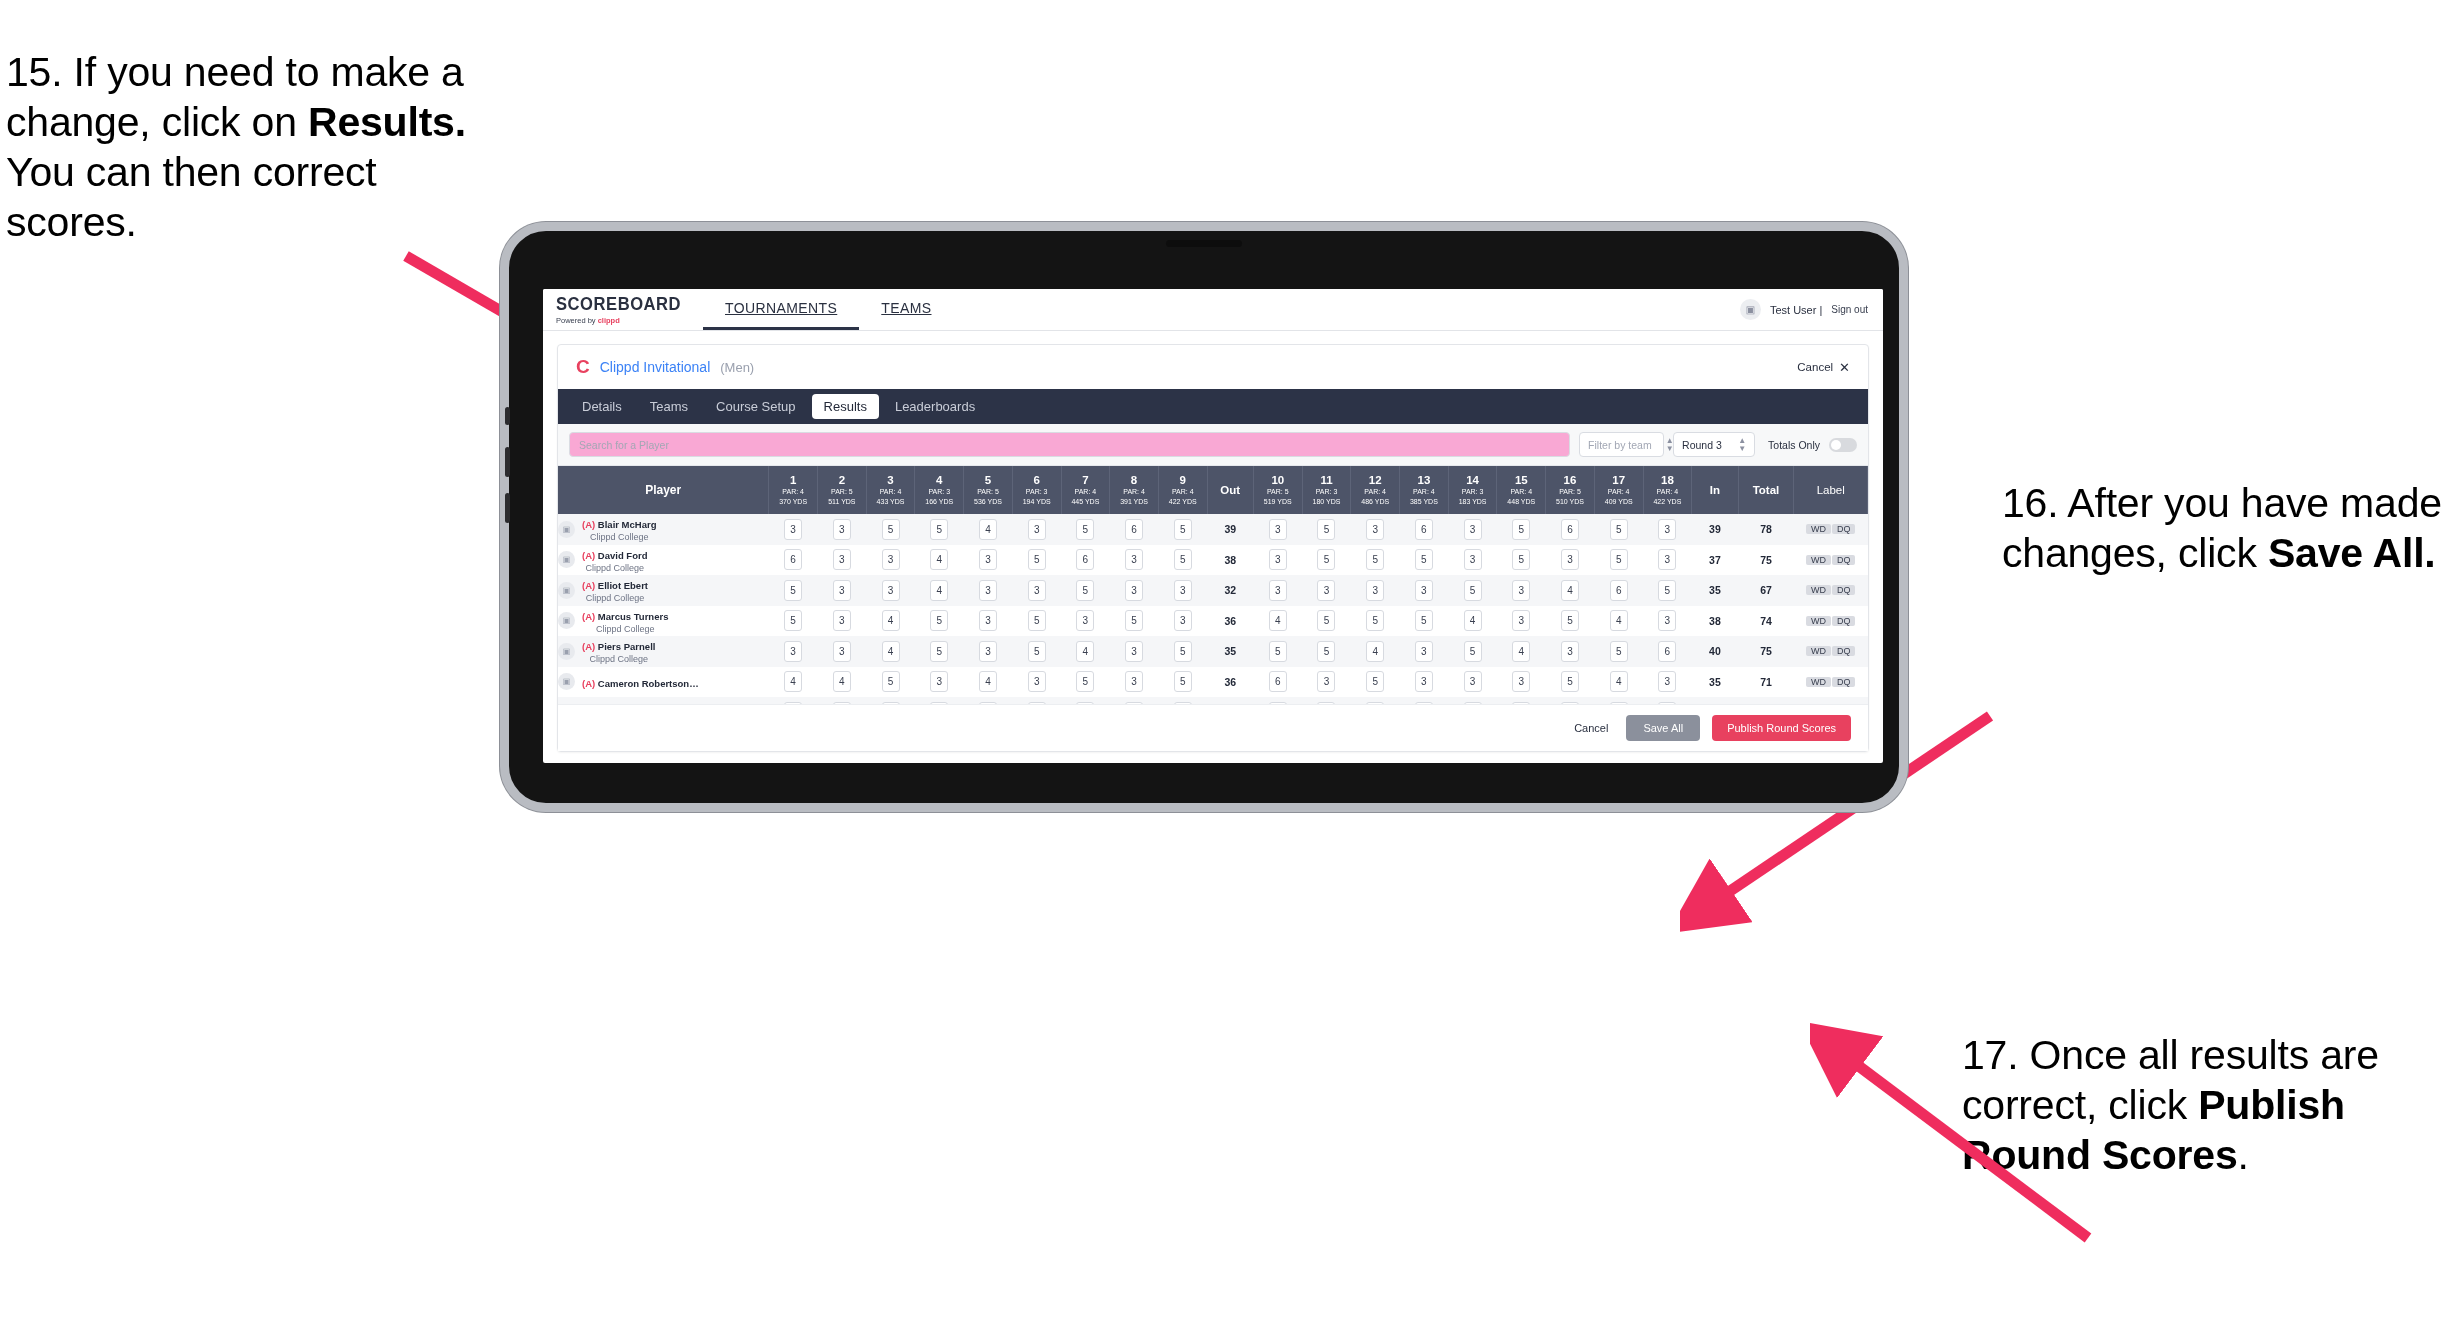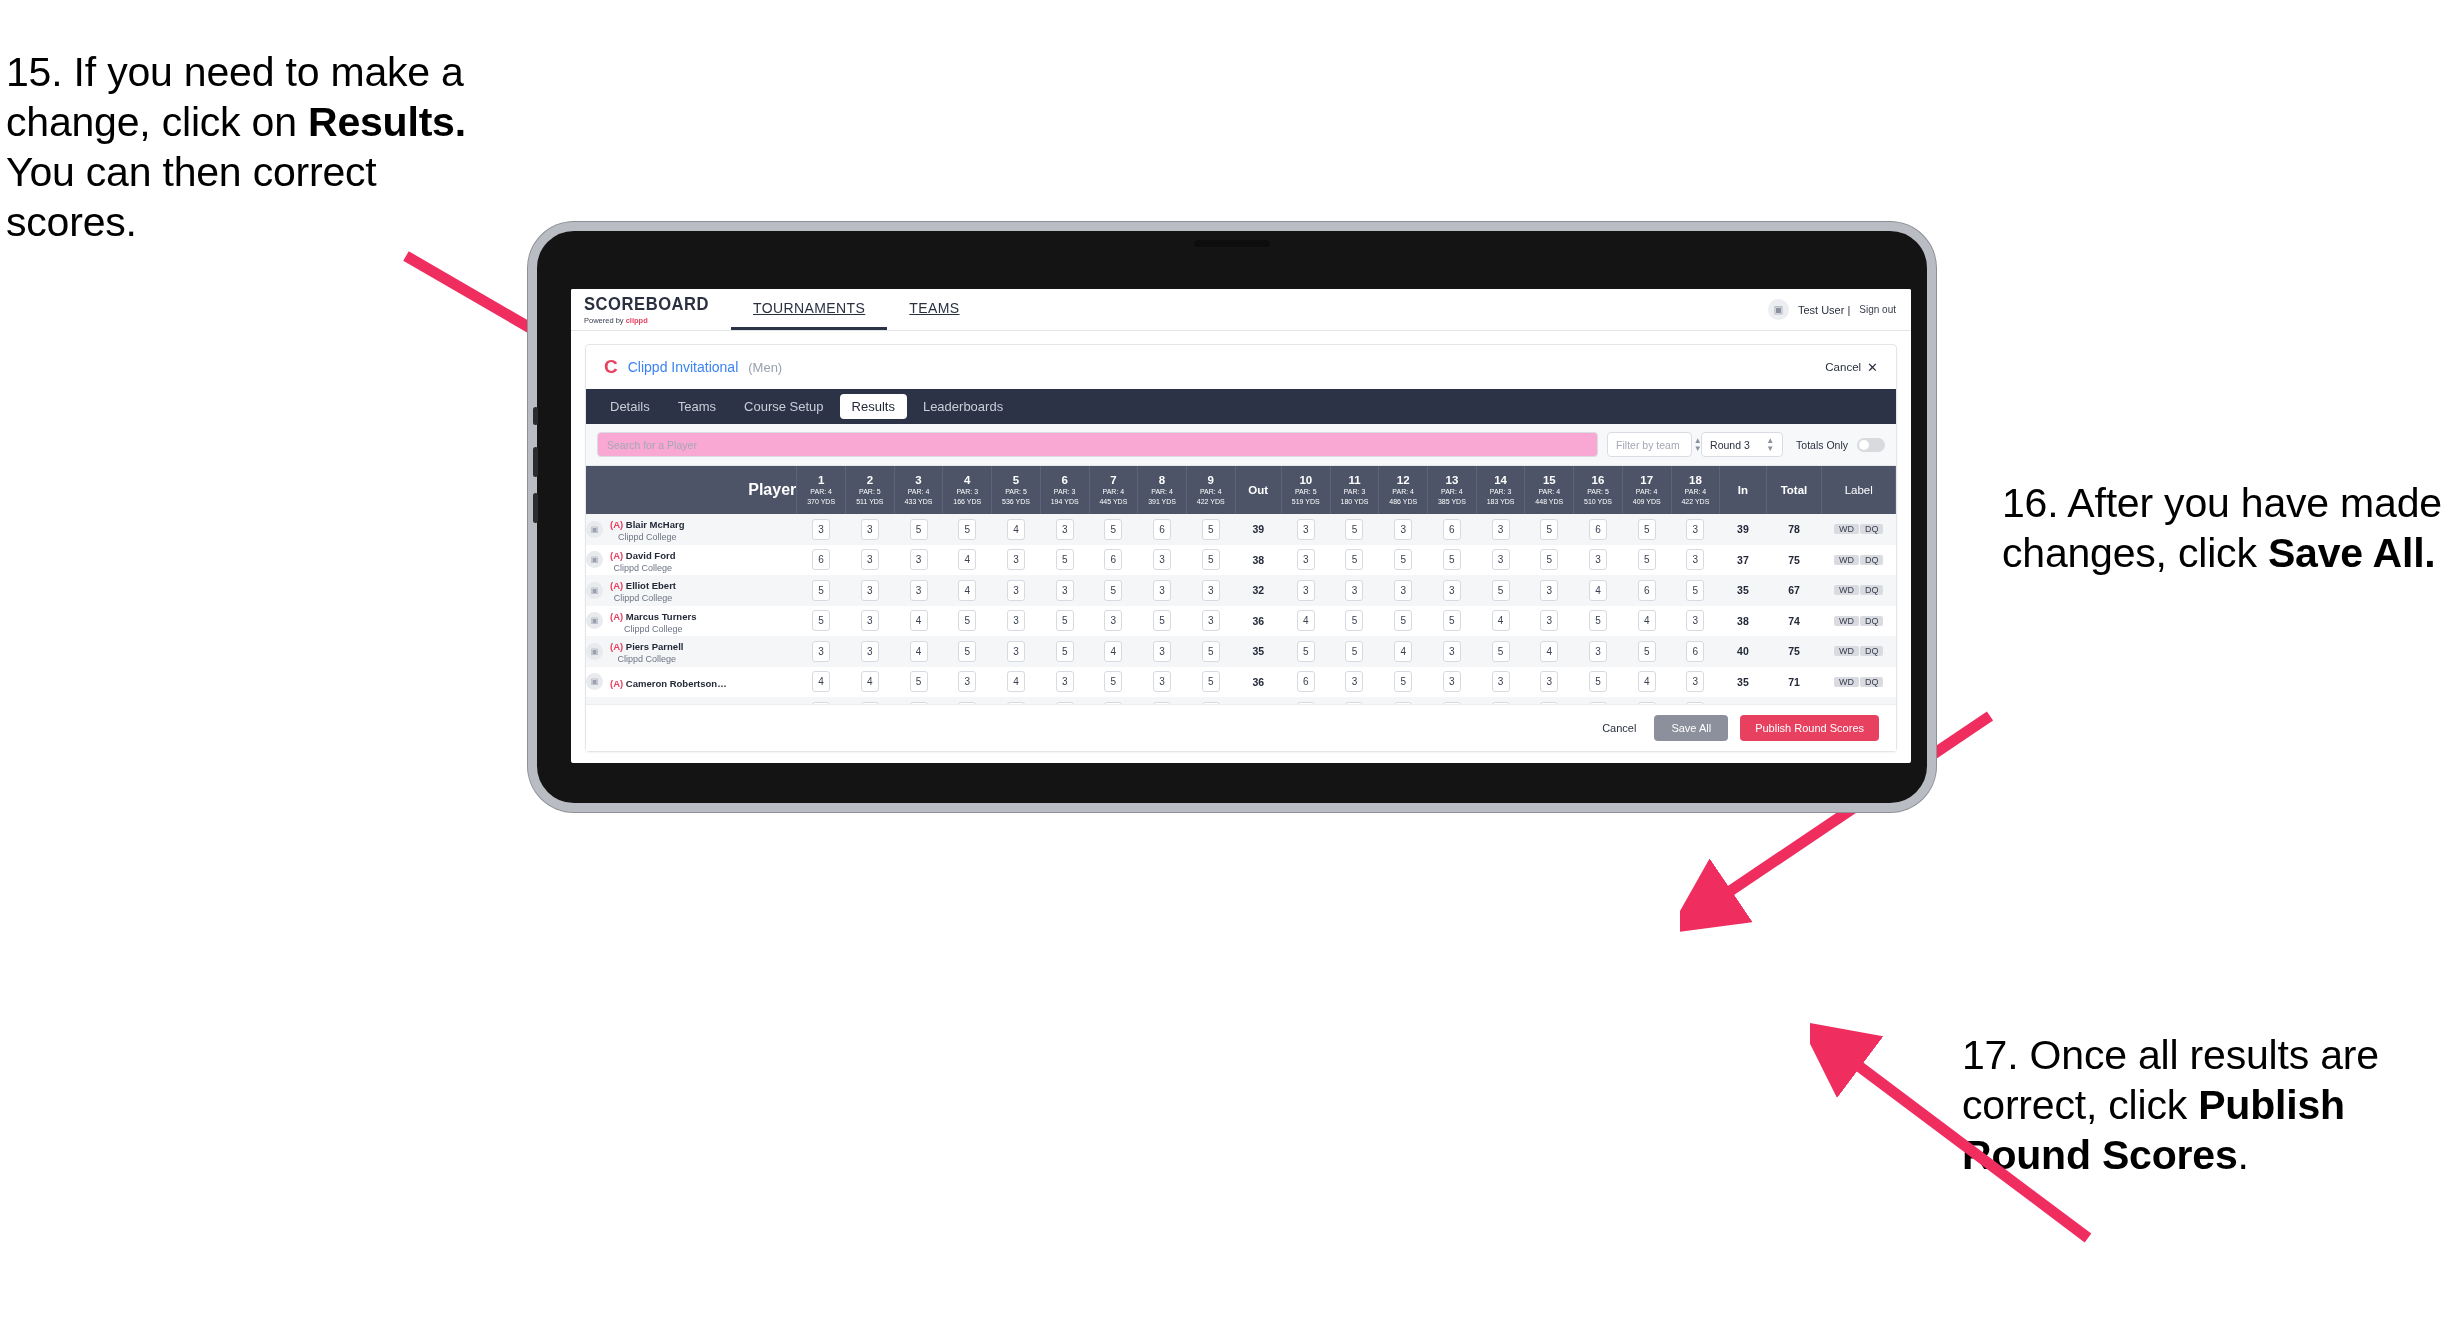--- a/index.html
+++ b/index.html
@@ -24,21 +24,21 @@
   #callout-15 { left: 6px;  top: 2px;   width: 470px; margin-top: 45px; }
   #callout-16 { left: 2002px; top: 478px; width: 440px; }
   #callout-17 { left: 1962px; top: 1030px; width: 500px; }
 
   
   .arrow { position: absolute; pointer-events: none; }
 
   
   #tablet {
     position: absolute;
-    left: 528px; top: 222px;
+    left: 500px; top: 222px;
     width: 1408px; height: 590px;
   }
   #device-frame {
     position: absolute;
     left: 0; top: 0;
     width: 1408px; height: 590px;
     background: #141414;
     border: 9px solid #b9bcc2;
     border-radius: 46px;
     box-shadow: 0 0 0 1px #8d9097;
@@ -209,21 +209,21 @@
   #table-wrap { flex: 1; overflow: hidden; position: relative; background: #fff; }
   table#scores { border-collapse: collapse; width: 100%; table-layout: fixed; }
   #scores thead th {
     background: #4d5468;
     color: #fff;
     border-right: 1px solid #5d6478;
     vertical-align: middle;
     padding: 0;
     height: 48px;
   }
-  th.player-col { width: 132px; text-align: right; padding-left: 13px; font-size: 16px; font-weight: 600; margin-left: 12px; }
+  th.player-col { width: 132px; text-align: center; padding-left: 13px; font-size: 12px; font-weight: 600; margin-left: 12px; }
   th.hole-col { width: 30.5px; }
   th.agg-col  { width: 29px;  font-size: 11.5px; font-weight: 700; }
   th.total-col{ width: 35px;  font-size: 11.5px; font-weight: 700; }
   th.label-col{ width: 46px;  font-size: 11.5px; font-weight: 400; border-right: none; }
   .hnum { font-size: 11.5px; font-weight: 700; line-height: 1.15; }
   .hpar { font-size: 7px; line-height: 1.45; font-weight: 400; }
   .hyds { font-size: 7px; line-height: 1.3; font-weight: 400; }
 
   #scores tbody tr { height: 30.5px; }
   #scores tbody tr.odd  { background: #f5f6f8; }

